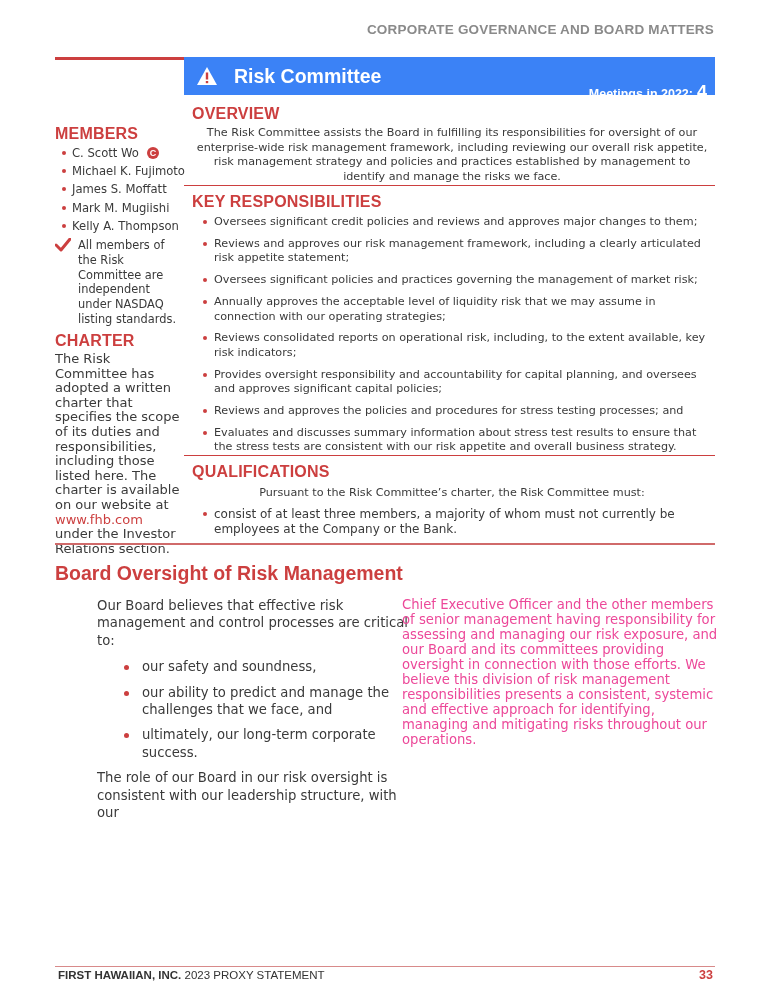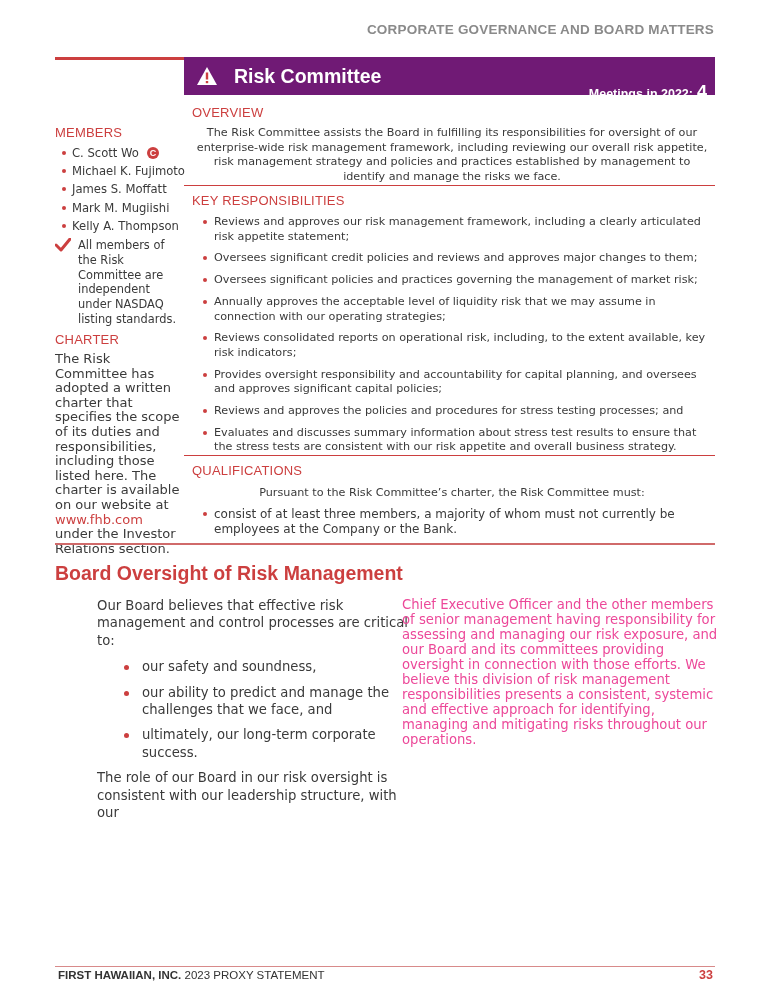--- a/index.html
+++ b/index.html
@@ -11,28 +11,28 @@
       font-family: "Liberation Sans", sans-serif; font-weight: bold;
       font-size: 13.5px; color: #8a8a8a; letter-spacing: 0.2px;
     }
 
     
     .left-top-rule { position: absolute; left: 55px; top: 57px; width: 129px; height: 3px; background: #cc3f3f; }
 
     
     .banner {
       position: absolute; left: 184px; top: 57px; width: 531px; height: 38px;
-      background: #701a75; color: #fff; display: flex; align-items: center;
+      background: #3b82f6; color: #fff; display: flex; align-items: center;
     }
     .banner .warn-icon { width: 22px; height: 20px; margin-left: 12px; }
     .banner .title { font-family: "Liberation Sans", sans-serif; font-weight: bold; font-size: 19.5px; margin-left: 16px; }
     .banner .meetings { margin-left: auto; margin-right: 8px; font-family: "Liberation Sans", sans-serif; font-weight: bold; font-size: 12.5px; display: flex; align-items: baseline; margin-top: 32px; }
     .banner .meetings .count { font-size: 18px; margin-left: 4px; }
 
-    .sec-head { font-family: "Liberation Sans", sans-serif; font-weight: normal; font-size: 13px; color: #cc3f3f; letter-spacing: 0.2px; }
+    .sec-head { font-family: "Liberation Sans", sans-serif; font-weight: bold; font-size: 16px; color: #cc3f3f; letter-spacing: 0.2px; }
     .body-sm { font-size: 11.2px; line-height: 14.6px; color: #3a3a3a; text-align: center; }
     .members-head { position: absolute; left: 55px; top: 125px; }
     .members-list { position: absolute; left: 62px; top: 144px; list-style: none; }
     .members-list li { font-size: 11.6px; line-height: 18.2px; position: relative; padding-left: 10px; color: #3a3a3a; display: flex; align-items: center; white-space: nowrap; }
     .members-list li .bullet { position: absolute; left: 0; top: 7px; width: 4px; height: 4px; border-radius: 50%; background: #cc3f3f; }
     .chair-badge { display: inline-flex; width: 12px; height: 12px; border-radius: 50%; background: #cc3f3f; color: #fff; font-size: 9px; font-weight: bold; align-items: center; justify-content: center; margin-left: 8px; font-family: "Liberation Sans", sans-serif; }
 
     .indep { position: absolute; left: 55px; top: 238px; width: 125px; }
     .indep .check-icon { position: absolute; left: 0; top: 0; width: 16px; height: 14px; }
     .indep .text { position: absolute; left: 23px; top: 0; width: 100px; font-size: 11.4px; line-height: 14.8px; }
@@ -127,22 +127,22 @@
 
 <div class="charter-head sec-head">CHARTER</div>
 <div class="charter-text"><span>The Risk Committee has adopted a written charter that specifies the scope of its duties and responsibilities, including those listed here. The charter is available on our website at </span><span class="link">www.fhb.com</span><span> under the Investor Relations section.</span></div>
 
 <div class="right overview-head sec-head">OVERVIEW</div>
 <div class="right overview-text body-sm">The Risk Committee assists the Board in fulfilling its responsibilities for oversight of our enterprise-wide risk management framework, including reviewing our overall risk appetite, risk management strategy and policies and practices established by management to identify and manage the risks we face.</div>
 <div class="divider" style="top:185px;"></div>
 
 <div class="right keyresp-head sec-head">KEY RESPONSIBILITIES</div>
 <ul class="resp-list">
+  <li><span class="bullet"></span><span>Oversees significant credit policies and reviews and approves major changes to them;</span></li>
   <li><span class="bullet"></span><span>Reviews and approves our risk management framework, including a clearly articulated risk appetite statement;</span></li>
-  <li><span class="bullet"></span><span>Oversees significant credit policies and reviews and approves major changes to them;</span></li>
   <li><span class="bullet"></span><span>Oversees significant policies and practices governing the management of market risk;</span></li>
   <li><span class="bullet"></span><span>Annually approves the acceptable level of liquidity risk that we may assume in connection with our operating strategies;</span></li>
   <li><span class="bullet"></span><span>Reviews consolidated reports on operational risk, including, to the extent available, key risk indicators;</span></li>
   <li><span class="bullet"></span><span>Provides oversight responsibility and accountability for capital planning, and oversees and approves significant capital policies;</span></li>
   <li><span class="bullet"></span><span>Reviews and approves the policies and procedures for stress testing processes; and</span></li>
   <li><span class="bullet"></span><span>Evaluates and discusses summary information about stress test results to ensure that the stress tests are consistent with our risk appetite and overall business strategy.</span></li>
 </ul>
 <div class="divider" style="top:455px;"></div>
 
 <div class="right qual-head sec-head">QUALIFICATIONS</div>

